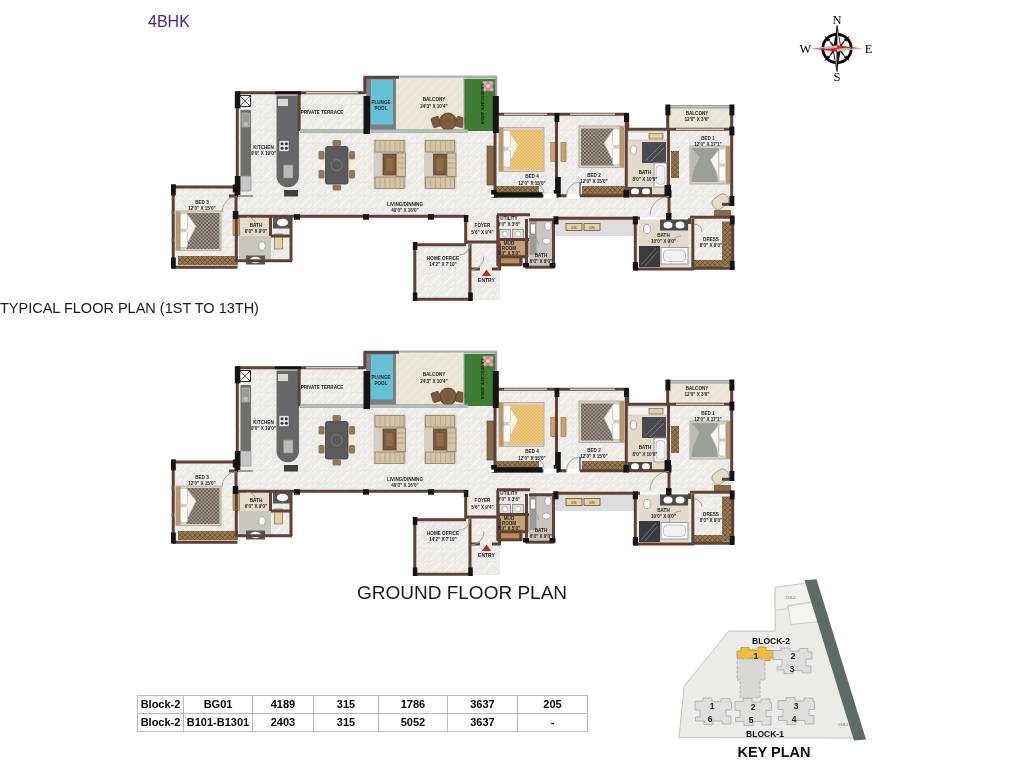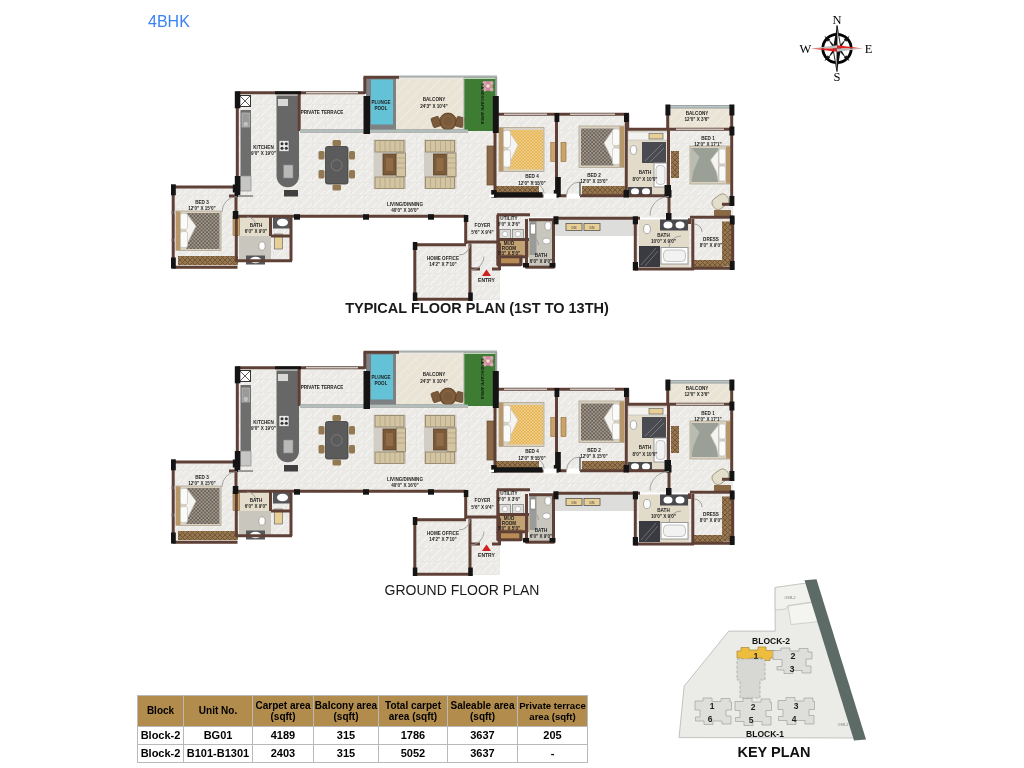--- a/index.html
+++ b/index.html
@@ -1,20 +1,20 @@
 <!DOCTYPE html>
 <html><head>
 <meta charset="utf-8">
 <style>
 html,body{margin:0;padding:0;background:#fff;width:1024px;height:768px;overflow:hidden}
 body{font-family:"Liberation Sans",sans-serif;position:relative}
 .abs{position:absolute}
-#t1{left:0;top:300px;width:954px;text-align:center;font-size:14.5px;font-weight:700;color:#1a1a1a}
-#t2{left:0;top:582px;width:924px;text-align:center;font-size:14px;font-weight:500;color:#1a1a1a}
-#hdr{left:148px;top:13px;font-size:16px;font-weight:500;color:#3b82f6}
+#t1{left:0;top:300px;width:954px;text-align:left;font-size:14.5px;font-weight:400;color:#1a1a1a}
+#t2{left:0;top:582px;width:924px;text-align:center;font-size:19px;font-weight:500;color:#1a1a1a}
+#hdr{left:148px;top:13px;font-size:16px;font-weight:500;color:#4c1d95}
 table.area{border-collapse:collapse;table-layout:fixed;font-size:11px;color:#000}
 table.area td,table.area th{border:1px solid #b9b9b9;text-align:center;padding:0;font-weight:bold;line-height:1.25}
 table.area th{background:#b28c4c;height:30px;font-size:10px;line-height:1.15}
 table.area td{background:#fff;height:17px;font-size:11px}
 </style>
 </head>
 <body>
 
 <div class="abs" id="hdr">4BHK</div>
 
@@ -695,29 +695,20 @@
 <colgroup>
       <col style="width:46px">
       <col style="width:69px">
       <col style="width:61px">
       <col style="width:65px">
       <col style="width:69px">
       <col style="width:70px">
       <col style="width:70px">
     </colgroup>
 <tbody>
-      <tr>
-        <th>Block</th>
-        <th>Unit No.</th>
-        <th>Carpet area<br>(sqft)</th>
-        <th>Balcony area<br>(sqft)</th>
-        <th>Total carpet<br>area (sqft)</th>
-        <th>Saleable area<br>(sqft)</th>
-        <th style="font-size:9.6px">Private terrace<br>area (sqft)</th>
-      </tr>
 <tr>
         <td>Block-2</td>
         <td>BG01</td>
         <td>4189</td>
         <td>315</td>
         <td>1786</td>
         <td>3637</td>
         <td>205</td>
       </tr>
 <tr>

